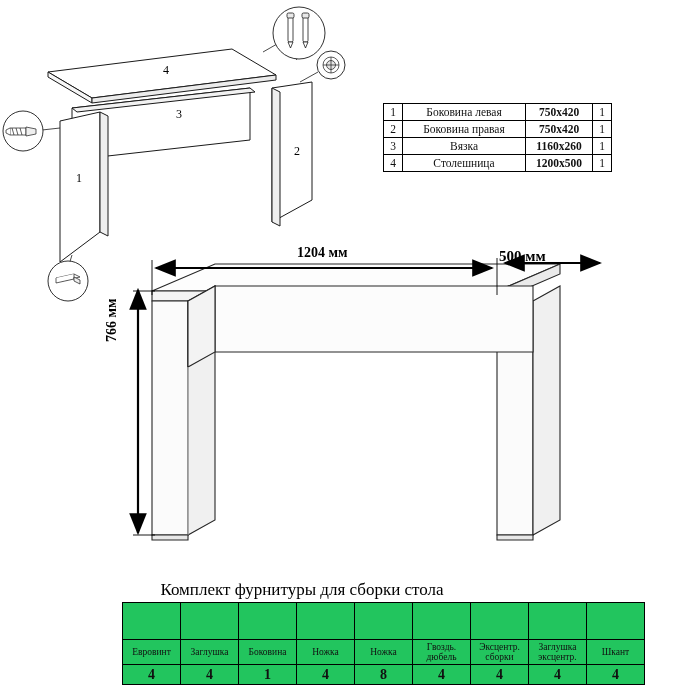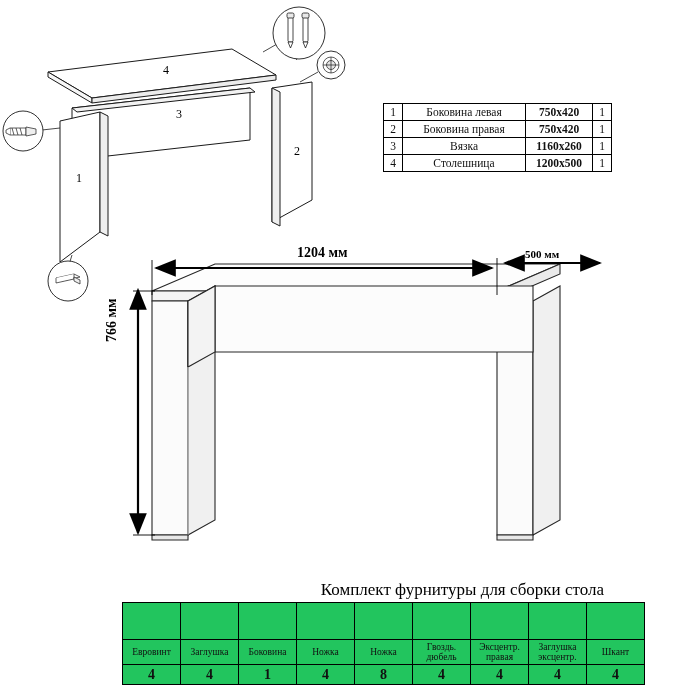--- a/index.html
+++ b/index.html
@@ -37,28 +37,28 @@
   
   .dimlabel{
     position:absolute;
     font-family:"Liberation Serif", serif;
     font-weight:bold;
     font-size:13.5px;
     color:#000;
     white-space:nowrap;
   }
   #dim-width{left:297px;top:245px;font-size:14px;text-align:center;}
-  #dim-depth{left:525px;top:248px;font-size:11px;}
+  #dim-depth{left:499px;top:248px;font-size:15px;}
   #dim-height{left:104px;top:342px;font-size:14px;
      transform:rotate(-90deg);transform-origin:left top;}
 
   
   .kit-title{
     position:absolute;left:0;top:580px;width:604px;
-    text-align:right;
+    text-align:center;
     font-family:"Liberation Serif", serif;
     font-size:17px;
     color:#000;
   }
   .kit-table{
     position:absolute;left:122px;top:602px;
     border-collapse:collapse;
     font-family:"Liberation Serif", serif;
     font-size:9.5px;
     background:#22c55e;
@@ -363,21 +363,21 @@
         <td class="label">
           <span>Ножка</span>
           <span class="l2"></span>
         </td>
         <td class="label">
           <span>Гвоздь.</span>
           <span class="l2">дюбель</span>
         </td>
         <td class="label">
           <span>Эксцентр.</span>
-          <span class="l2">правая</span>
+          <span class="l2">сборки</span>
         </td>
         <td class="label">
           <span>Заглушка</span>
           <span class="l2">эксцентр.</span>
         </td>
         <td class="label">
           <span>Шкант</span>
           <span class="l2"></span>
         </td>
       </tr>

